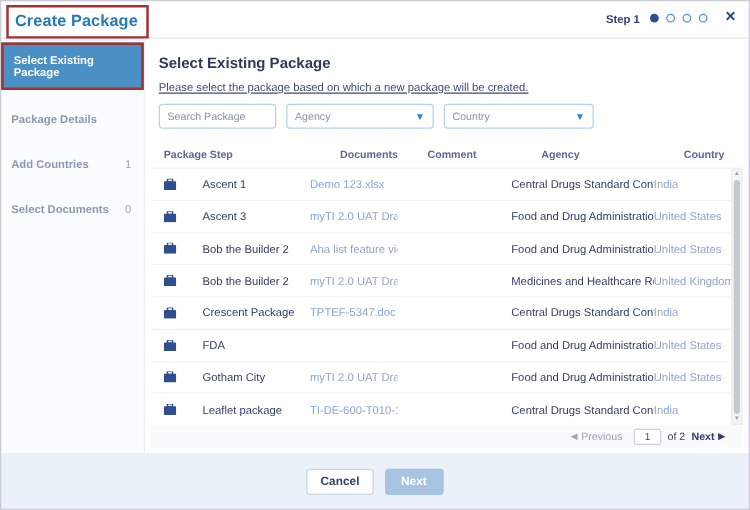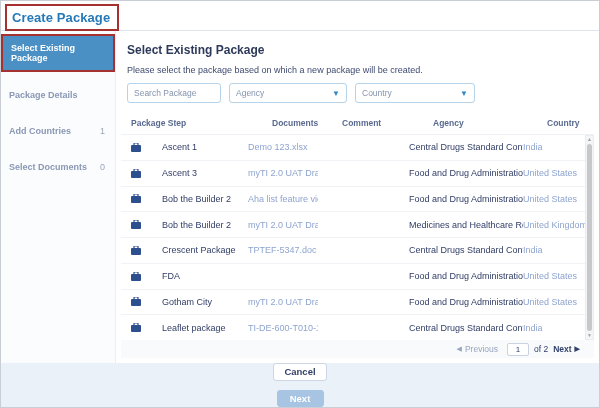--- a/index.html
+++ b/index.html
@@ -65,21 +65,21 @@
     margin-top: 3px; margin-bottom: 6px;
     padding-top: 7px; padding-bottom: 7px;
   }
   .side-item:not(.active) { margin-top: 10px; }
 
   .main {
     position: absolute; left: 115px; top: 0; right: 0; bottom: 0;
     background: #ffffff; padding: 12px 4px 0 5px;
   }
   .main-heading { color: #2e3a59; font-size: 12px; font-weight: 700; margin-left: 6px; }
-  .main-desc { color: #3f4b70; font-size: 9px; margin: 8px 0 8px 6px; }
+  .main-desc { color: #3f4b70; font-size: 9px; margin: 8px 0 8px 6px; text-decoration: underline; }
 
   
   .filters { display: flex; gap: 8px; margin-left: 6px; margin-bottom: 8px; }
   .text-input {
     width: 94px; height: 20px;
     border: 1px solid #b5d3ea; border-radius: 3px;
     font-family: "Liberation Sans", sans-serif;
     font-size: 8.5px; color: #45506e; padding: 0 6px; outline: none;
   }
   .text-input::placeholder { color: #8494ad; }
@@ -153,38 +153,46 @@
     text-align: center; font-size: 8px; color: #33406a; background: #fff;
     font-family: "Liberation Sans", sans-serif; outline: none; margin-left: 4px;
   }
   .pg-of { color: #33406a; }
   .pg-next { color: #33406a; font-weight: 700; display: flex; align-items: center; gap: 3px; cursor: pointer; }
 
   
   .footer {
     position: absolute; left: 0; right: 0; bottom: 0; height: 44px;
     background: #eaf1f9;
-    display: flex; align-items: center; justify-content: center; gap: 9px; flex-direction: column;
+    display: flex; align-items: center; justify-content: center; gap: 9px;
   }
   .btn {
     height: 21px; min-width: 47px; border-radius: 3px;
     font-family: "Liberation Sans", sans-serif;
     font-size: 9.5px; font-weight: 700; cursor: pointer; padding: 0 10px;
   }
   .btn-cancel { background: #ffffff; border: 1px solid #ccd7e3; color: #33406a; }
   .btn-next { background: #a7c4e2; border: 1px solid #a7c4e2; color: #ffffff; }
 </style>
 </head>
 <body>
 
 <div class="modal">
 
   <div class="header">
     <div class="title-box">
       <span class="title">Create Package</span>
+    </div>
+    <div class="stepper">
+      <span class="step-label">Step 1</span>
+      <span class="dot filled"></span>
+      <span class="dot empty"></span>
+      <span class="dot empty"></span>
+      <span class="dot empty"></span>
+      <span class="close-btn">✕</span>
     </div>
   </div>
 
   <div class="body-wrap">
 
     <aside class="sidebar">
       <div class="side-item active">
         <span>Select Existing Package</span>
       </div>
       <div class="side-item">

